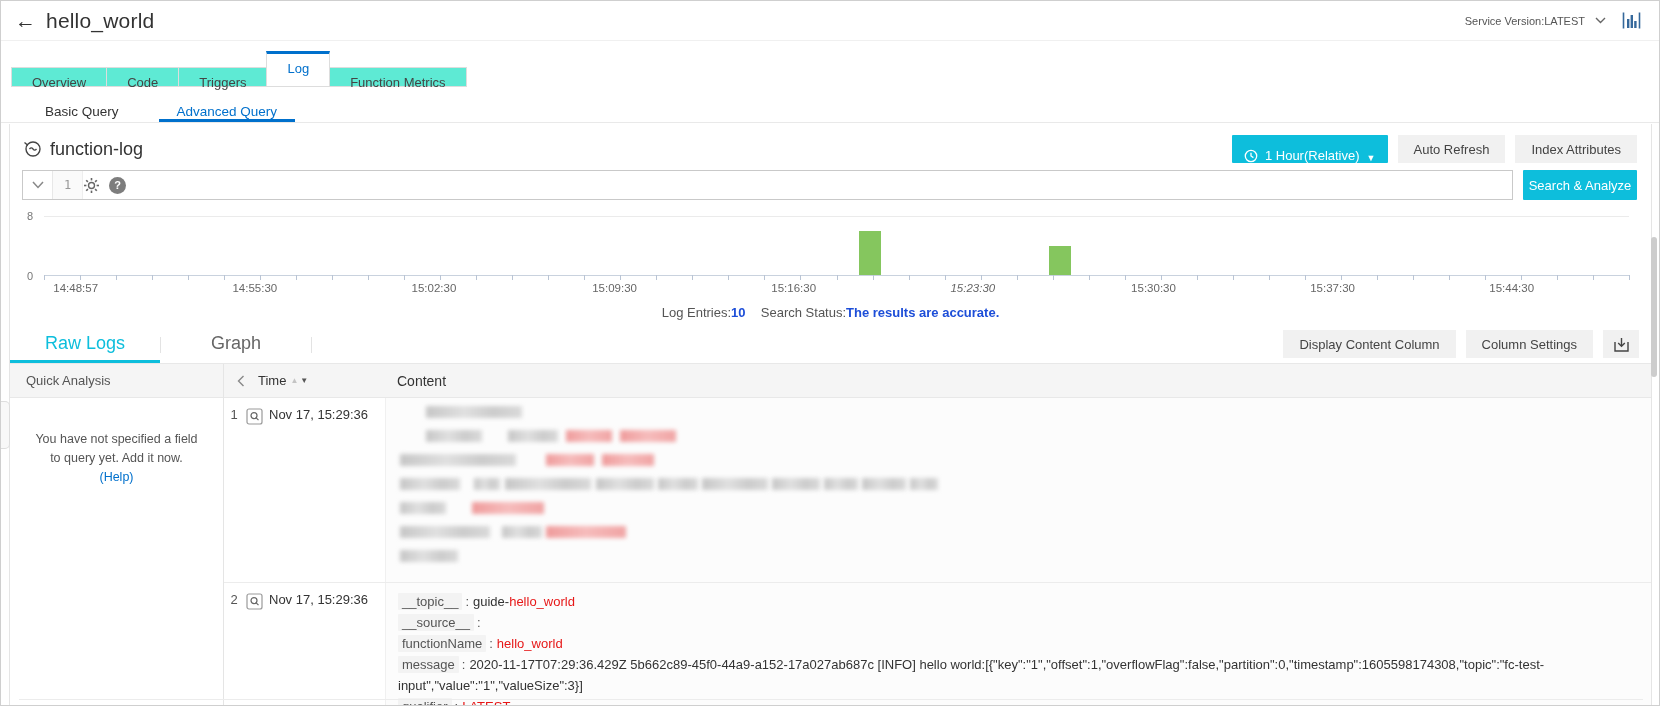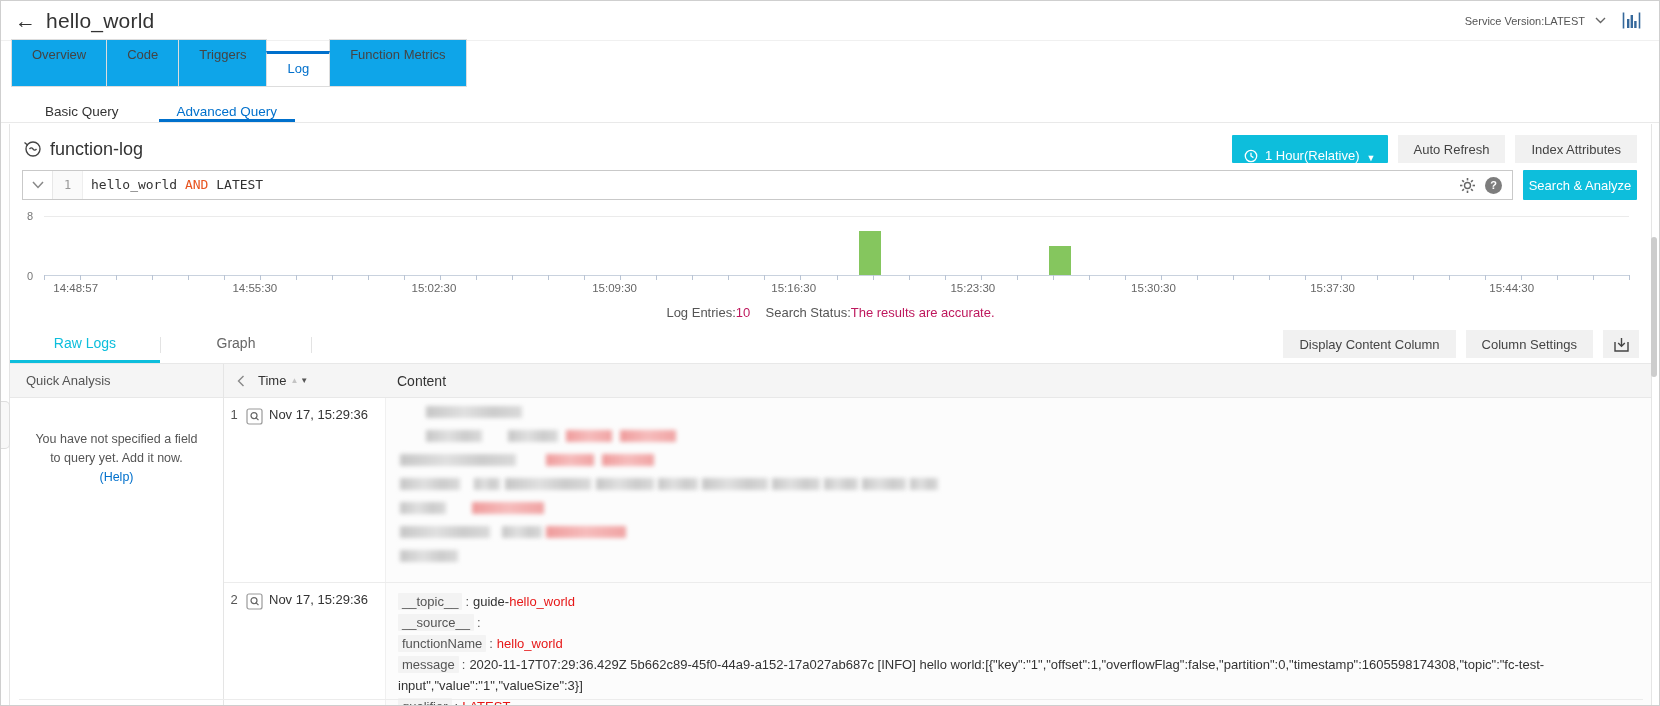--- a/index.html
+++ b/index.html
@@ -9,21 +9,21 @@
   
   .top-header { height:40px; display:flex; align-items:center; padding:0 18px 0 14px; border-bottom:1px solid #f0f0f0; }
   .back-arrow { font-size:21px; color:#333; margin-right:10px; cursor:pointer; line-height:1; }
   .page-title { font-size:21px; color:#333; letter-spacing:.2px; }
   .header-right { margin-left:auto; display:flex; align-items:center; gap:10px; }
   .svc-version { font-size:11px; color:#555; }
   .icon-btn { display:flex; align-items:center; }
 
   
   .tabs-row { height:46px; display:flex; align-items:flex-end; padding:0 0 0 10px; position:relative; }
-  .tab { border:1px solid #ddd; background:#0ea5e9; height:48px; line-height:30px; padding:0 20px; font-size:13px; color:#444; margin-right:-1px; cursor:pointer; }
+  .tab { border:1px solid #ddd; background:#5eead4; height:20px; line-height:30px; padding:0 20px; font-size:13px; color:#444; margin-right:-1px; cursor:pointer; }
   .tab.active { color:#0070cc; border-top:3px solid #0070cc; height:36px; line-height:30px; position:relative; z-index:2; background:#fff; }
   .arn-group { position:absolute; right:14px; bottom:8px; display:flex; align-items:center; font-size:13px; }
   .arn-label { font-weight:bold; color:#333; margin-right:6px; }
   .arn-blur { display:flex; align-items:center; height:12px; }
   .arn-ellipsis { color:#888; margin:0 6px 0 4px; }
 
   
   .subtabs { height:36px; display:flex; align-items:flex-end; padding:0 26px; border-bottom:1px solid #e9e9e9; }
   .subtab { font-size:13.5px; color:#333; display:flex; align-items:center; padding:0 18px; margin-right:22px; border-bottom:3px solid transparent; cursor:pointer; }
   .subtab.active { color:#0070cc; border-bottom-color:#0070cc; }
@@ -54,25 +54,25 @@
   .gridline { position:absolute; left:0; right:0; top:0; border-top:1px solid #ebebeb; }
   .y-label { position:absolute; font-size:11px; color:#777; left:-17px; }
   .y-label.top { top:-6px; }
   .y-label.bottom { bottom:-7px; }
   .x-label { position:absolute; top:100%; margin-top:7px; transform:translateX(-50%); font-size:11.5px; color:#666; white-space:nowrap; }
   .tick { position:absolute; top:100%; width:1px; height:5px; background:#b9c4d4; }
   .bar { position:absolute; bottom:0; width:22px; transform:translateX(-50%); }
 
   
   .status-line { text-align:center; font-size:13px; color:#555; height:22px; line-height:22px; }
-  .status-red { color:#be185d; font-weight:normal;margin-top:13px; }
+  .status-red { color:#1d4ed8; font-weight:bold;margin-top:13px; }
 
   
   .res-tabs { height:38px; display:flex; align-items:center; border-bottom:1px solid #e8e8e8; position:relative; margin-top:2px; }
-  .res-tab { height:100%; width:150px; display:flex; align-items:center; justify-content:center; font-size:14px; color:#666; border-bottom:3px solid transparent; cursor:pointer; }
+  .res-tab { height:100%; width:150px; display:flex; align-items:center; justify-content:center; font-size:18px; color:#666; border-bottom:3px solid transparent; cursor:pointer; }
   .res-tab.active { color:#0dbedc; border-bottom-color:#0dbedc; }
   .res-sep { width:1px; height:16px; background:#e3e3e3; }
   .res-actions { position:absolute; right:12px; top:4px; display:flex; align-items:center; }
   .dl-btn { width:36px; justify-content:center; padding:0; }
 
   .logs { flex:1; display:flex; overflow:hidden; position:relative; }
   .left-panel { width:214px; border-right:1px solid #e5e5e5; display:flex; flex-direction:column; }
   .lp-header { height:34px; background:#f5f5f5; border-bottom:1px solid #e8e8e8; line-height:34px; padding-left:16px; font-size:13px; color:#555; }
   .lp-body { text-align:center; padding-top:32px; font-size:12.5px; color:#555; line-height:19px; }
   .help-link { color:#0070cc; cursor:pointer; }
@@ -173,21 +173,20 @@
     </div>
 
     <div class="query-row">
       <div class="editor">
         <div class="collapse-cell">
           <svg width="12" height="8" viewBox="0 0 12 8">
               <polyline points="1,1 6,6.5 11,1" fill="none" stroke="#888" stroke-width="1.5"></polyline>
             </svg>
         </div>
         <div class="gutter">1</div>
-        <div class="code-line" id="query-line"><span style="color: rgb(51, 51, 51);">hello_world </span><span style="color: rgb(232, 84, 31);">AND</span><span style="color: rgb(51, 51, 51);"> LATEST</span></div>
         <div class="editor-icons">
           <span class="icon-btn">
             <svg width="17" height="17" viewBox="0 0 17 17">
               <circle cx="8.5" cy="8.5" r="3" fill="none" stroke="#666" stroke-width="1.4"></circle>
               <g stroke="#666" stroke-width="1.6">
                 <path d="M8.5 1 v2.4"></path>
                   <path d="M8.5 13.6 v2.4"></path>
                   <path d="M1 8.5 h2.4"></path>
                   <path d="M13.6 8.5 h2.4"></path>
                 <path d="M3.2 3.2 l1.7 1.7"></path>
@@ -251,21 +250,21 @@
           <i class="tick" style="left: 90.9091%;"></i>
           <i class="tick" style="left: 93.1818%;"></i>
           <i class="tick" style="left: 95.4545%;"></i>
           <i class="tick" style="left: 97.7273%;"></i>
           <i class="tick" style="left: 100%;"></i>
           <span class="x-label" style="left: 2%;">14:48:57</span>
           <span class="x-label" style="left: 13.3%;">14:55:30</span>
           <span class="x-label" style="left: 24.6%;">15:02:30</span>
           <span class="x-label" style="left: 36%;">15:09:30</span>
           <span class="x-label" style="left: 47.3%;">15:16:30</span>
-          <span class="x-label" style="left: 58.6%;">15:23:30</span>
+          <span class="x-label" style="left: 58.6%; font-style: italic;">15:23:30</span>
           <span class="x-label" style="left: 70%;">15:30:30</span>
           <span class="x-label" style="left: 81.3%;">15:37:30</span>
           <span class="x-label" style="left: 92.6%;">15:44:30</span>
           <div class="bar" style="left: 52.1%; height: 75%; background: rgb(133, 198, 94);"></div>
           <div class="bar" style="left: 64.1%; height: 50%; background: rgb(133, 198, 94);"></div>
         </div>
     </div>
 
     <div class="status-line">
       <span>Log Entries:</span><span class="status-red">10</span>

